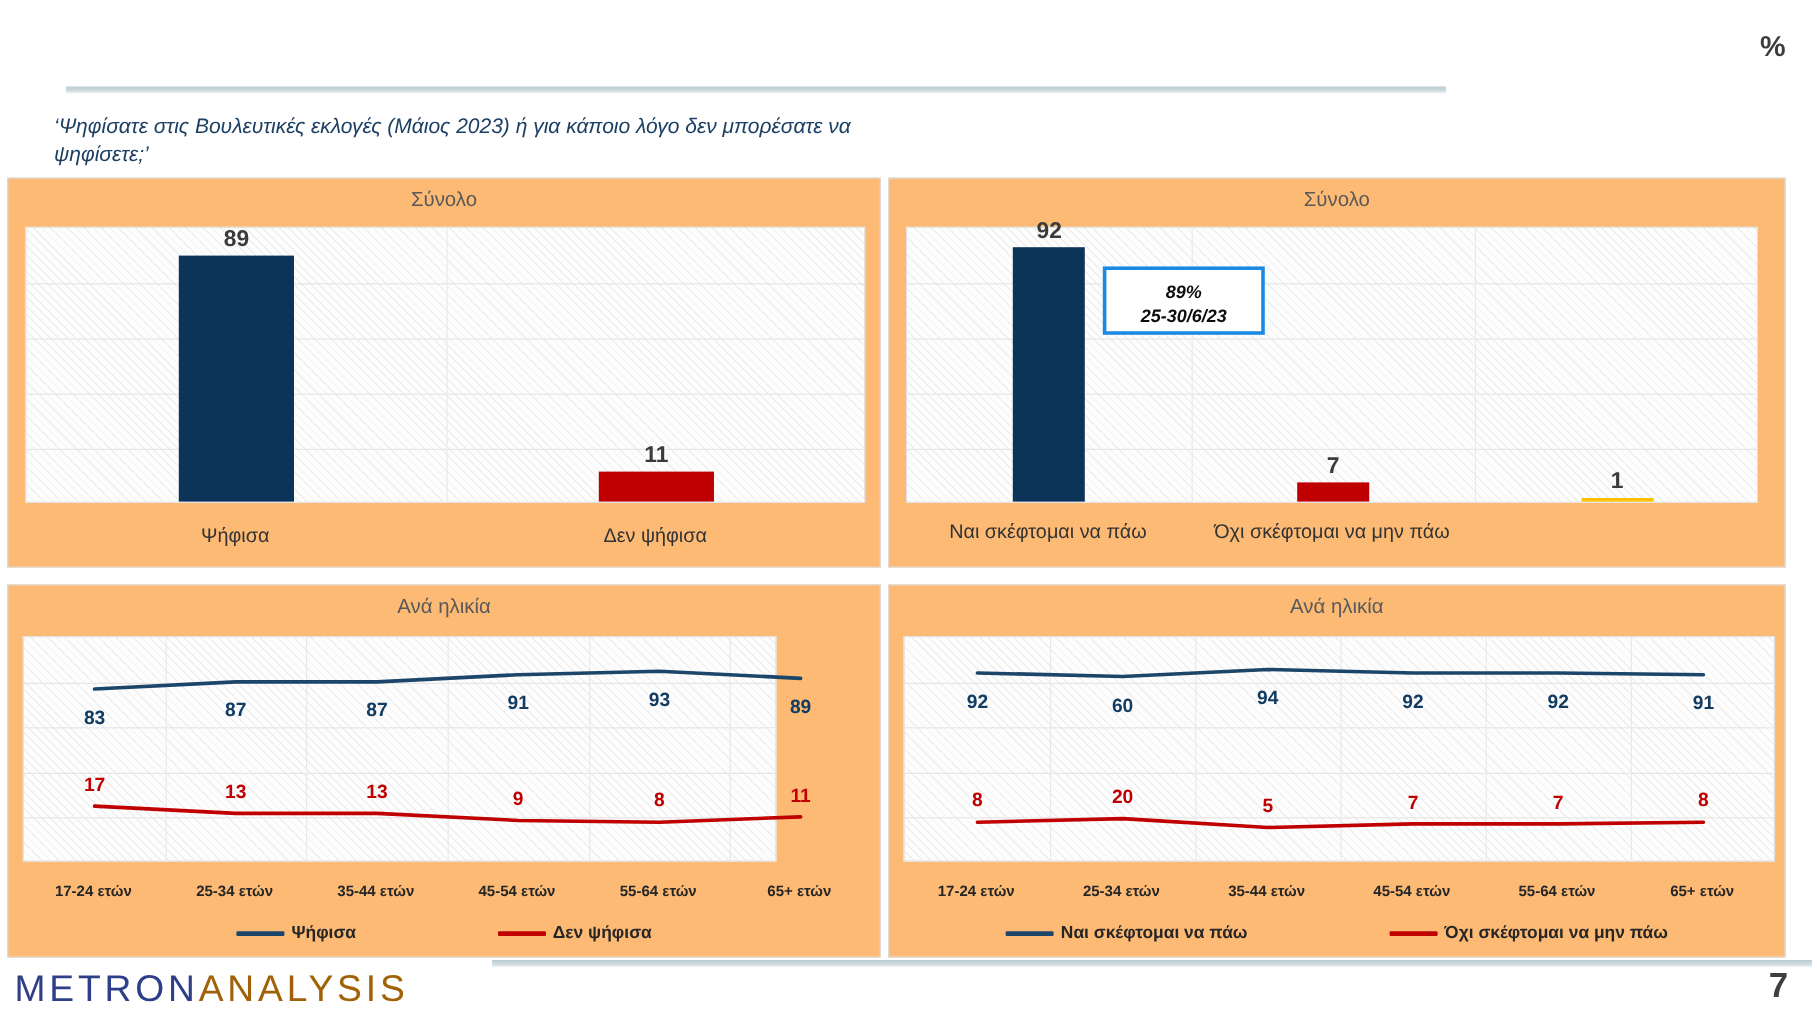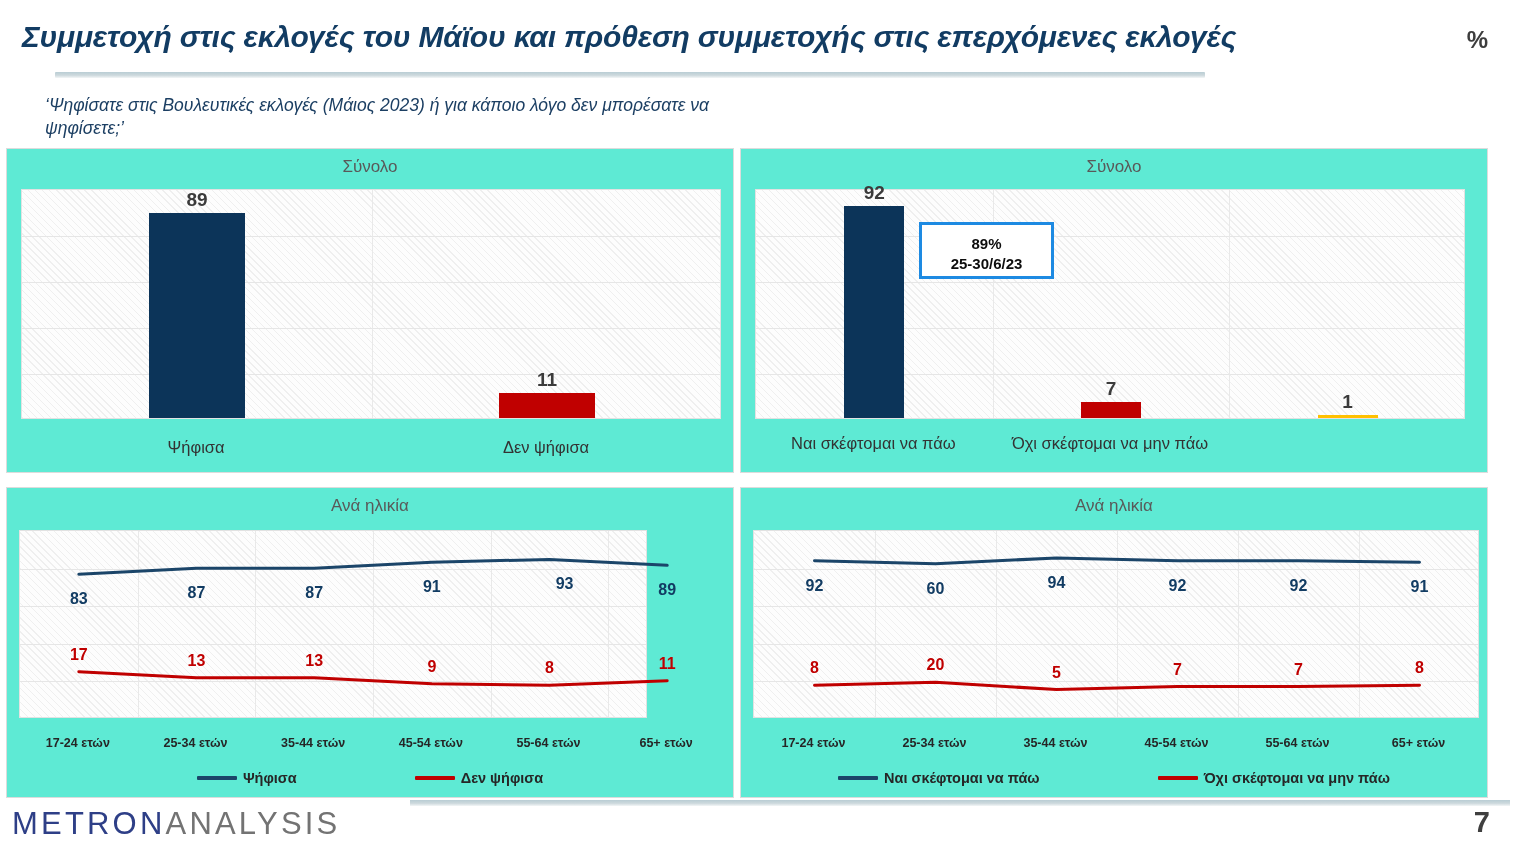--- a/index.html
+++ b/index.html
@@ -32,21 +32,21 @@
   
   .question {
     position:absolute; font-size:17.5px; font-style:italic; color:#1c3f63;
     line-height:1.32; font-weight:500;
   }
   #q-left  { left:16px;  top:94px;  width:700px;margin-left:29px; }
   #q-right { left:748px; top:94px;  width:710px; }
 
   
   .panel {
-    position:absolute; border:1px solid #dcdcdc; background:#5eead4;
+    position:absolute; border:1px solid #dcdcdc; background:#fdba74;
   }
   #panel-tl { left:6px;   top:148px; width:728px; height:325px; }
   #panel-tr { left:740px; top:148px; width:748px; height:325px; }
   #panel-bl { left:6px;   top:487px; width:728px; height:311px; }
   #panel-br { left:740px; top:487px; width:748px; height:311px; }
 
   .panel-title {
     position:absolute; left:0; right:0; top:8px; text-align:center;
     font-size:17px; color:#595959;
   }
@@ -108,33 +108,32 @@
   .footer-rule {
     position:absolute; left:410px; top:800px; width:1100px; height:6px;
     background: linear-gradient(to bottom,#b9cdd4 0%, #cdd9dd 55%, #f3f6f7 100%);
   }
   .logo {
     position:absolute; left:12px; top:806px;
     font-size:31px; letter-spacing:3.2px; font-weight:400;
     font-family:"Liberation Sans","DejaVu Sans",sans-serif;
   }
   .logo .m1 { color:#2e3f87; }
-  .logo .m2 { color:#737373; }
+  .logo .m2 { color:#a16207; }
   .page-num {
     position:absolute; right:24px; top:806px;
     font-size:29px; font-weight:bold; color:#3f3f3f;
   }
 </style>
 </head>
 <body>
 
 <div class="slide">
 
   <div class="header">
-    <div class="slide-title">Συμμετοχή στις εκλογές του Μάϊου και πρόθεση συμμετοχής στις επερχόμενες εκλογές</div>
     <div class="pct-mark">%</div>
     <div class="title-rule"></div>
   </div>
 
   <div class="question" id="q-left">‘Ψηφίσατε στις Βουλευτικές εκλογές (Μάιος 2023) ή για κάποιο λόγο δεν μπορέσατε να ψηφίσετε;’</div>
 
   <div class="panel" id="panel-tl">
     <div class="panel-title">Σύνολο</div>
     <div class="plot" id="plot-tl" style="left:14px; top:40px; width:700px; height:230px;">
         <div class="gridline" style="top: 46px;"></div>
@@ -160,21 +159,21 @@
         <div class="gridline" style="top: 184px;"></div>
         <div class="vgridline" style="left: 237px;"></div>
         <div class="vgridline" style="left: 473px;"></div>
         <div class="bar" style="left: 88.3333px; width: 60px; height: 212px; background: rgb(12, 52, 89);"></div>
         <div class="bar-label" style="left: 73.3333px; width: 90px; bottom: 214px;">92</div>
         <div class="bar" style="left: 325px; width: 60px; height: 16px; background: rgb(192, 0, 0);"></div>
         <div class="bar-label" style="left: 310px; width: 90px; bottom: 18px;">7</div>
         <div class="bar" style="left: 561.667px; width: 60px; height: 3px; background: rgb(255, 192, 0);"></div>
         <div class="bar-label" style="left: 546.667px; width: 90px; bottom: 5px;">1</div>
       </div>
-    <div class="callout" id="callout-box" style="left:178px; top:73px; width:135px; height:57px;">
+    <div class="callout" id="callout-box" style="left:178px; top:73px; width:135px; height:57px;font-style:italic;">
       <div>89%</div>
       <div>25-30/6/23</div>
     </div>
   <div class="cat-label" style="left: 27.3333px; width: 210px; top: 284px;">Ναι σκέφτομαι να πάω</div>
       <div class="cat-label" style="left: 264px; width: 210px; top: 284px;">Όχι σκέφτομαι να μην πάω</div>
     </div>
 
   <div class="panel" id="panel-bl">
     <div class="panel-title">Ανά ηλικία</div>
     <div class="plot" id="plot-bl" style="left:12px; top:42px; width:628px; height:188px;">
@@ -188,21 +187,21 @@
         <div class="vgridline" style="left: 471px;"></div>
         <div class="vgridline" style="left: 588px;"></div>
         <svg class="linesvg" width="706" height="188">
           <path d="M 58.8 43.2 L 176.5 37.2 L 294.2 37.2 L 411.8 31.3 L 529.5 28.4 L 647.2 34.3" fill="none" stroke="#1b4569" stroke-width="3" stroke-linejoin="round" stroke-linecap="round"></path>
           <path d="M 58.8 140.8 L 176.5 146.8 L 294.2 146.8 L 411.8 152.7 L 529.5 154.2 L 647.2 149.7" fill="none" stroke="#c00000" stroke-width="3" stroke-linejoin="round" stroke-linecap="round"></path>
         </svg>
         <div class="pt-label pt-blue" style="left: 34.8333px; top: 59.16px; width: 48px;">83</div>
         <div class="pt-label pt-blue" style="left: 152.5px; top: 53.24px; width: 48px;">87</div>
         <div class="pt-label pt-blue" style="left: 270.167px; top: 53.24px; width: 48px;">87</div>
         <div class="pt-label pt-blue" style="left: 387.833px; top: 47.32px; width: 48px;">91</div>
-        <div class="pt-label pt-blue" style="left: 505.5px; top: 44.36px; width: 48px; text-align: right;">93</div>
+        <div class="pt-label pt-blue" style="left: 505.5px; top: 44.36px; width: 48px;">93</div>
         <div class="pt-label pt-blue" style="left: 623.167px; top: 50.28px; width: 48px;">89</div>
         <div class="pt-label pt-red" style="left: 34.8333px; top: 114.84px; width: 48px;">17</div>
         <div class="pt-label pt-red" style="left: 152.5px; top: 120.76px; width: 48px;">13</div>
         <div class="pt-label pt-red" style="left: 270.167px; top: 120.76px; width: 48px;">13</div>
         <div class="pt-label pt-red" style="left: 387.833px; top: 126.68px; width: 48px;">9</div>
         <div class="pt-label pt-red" style="left: 505.5px; top: 128.16px; width: 48px;">8</div>
         <div class="pt-label pt-red" style="left: 623.167px; top: 123.72px; width: 48px;">11</div>
       </div>
     <div class="legend" id="legend-bl" style="top:282px;">
         <div class="legend-item">

